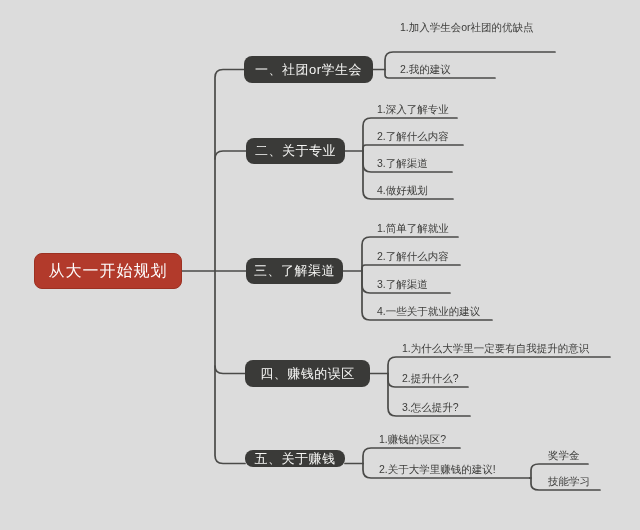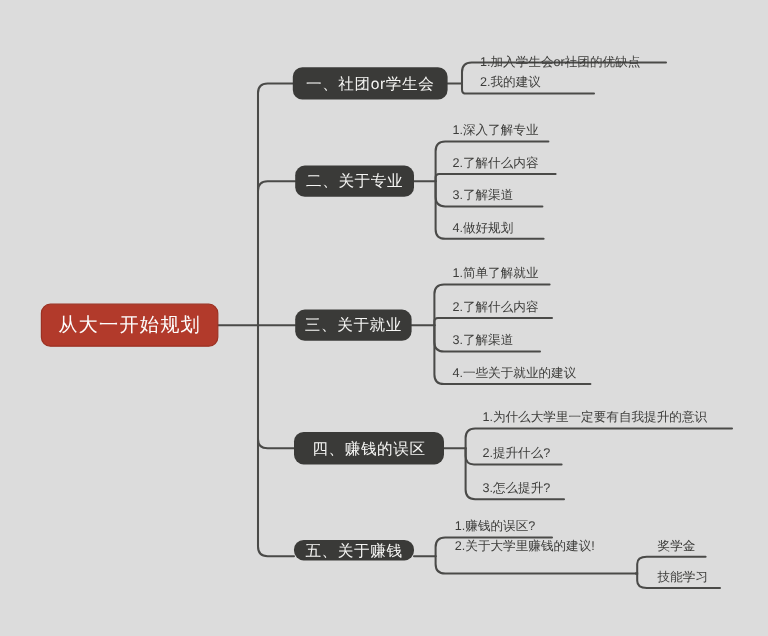--- a/index.html
+++ b/index.html
@@ -77,40 +77,40 @@
     <path d="M 363 463.5 V 470 Q 363 478 371 478 H 530"></path>
 
     <path d="M 530 478 H 531 V 470 Q 531 464 539 464 H 588"></path>
     <path d="M 530 478 H 531 V 484 Q 531 490 539 490 H 600"></path>
   </svg>
 
   <div class="node root" style="left:34px;top:253px;width:148px;height:36px;">从大一开始规划</div>
 
   <div class="node branch" style="left:244px;top:56px;width:129px;height:27px;">一、社团or学生会</div>
   <div class="node branch" style="left:246px;top:138px;width:99px;height:26px;">二、关于专业</div>
-  <div class="node branch" style="left:246px;top:258px;width:97px;height:26px;">三、关于就业</div>
+  <div class="node branch" style="left:246px;top:258px;width:97px;height:26px;">三、了解渠道</div>
   <div class="node branch" style="left:245px;top:360px;width:125px;height:27px;">四、赚钱的误区</div>
   <div class="node branch" style="left:245px;top:450px;width:100px;height:17px;">五、关于赚钱</div>
 
-  <div class="node leaf" style="left:400px;top:45px;text-align:right;">1.加入学生会or社团的优缺点</div>
+  <div class="node leaf" style="left:400px;top:20px;text-align:right;">1.加入学生会or社团的优缺点</div>
   <div class="node leaf" style="left:400px;top:62px;">2.我的建议</div>
 
   <div class="node leaf" style="left:377px;top:102px;">1.深入了解专业</div>
   <div class="node leaf" style="left:377px;top:129px;">2.了解什么内容</div>
   <div class="node leaf" style="left:377px;top:156px;">3.了解渠道</div>
   <div class="node leaf" style="left:377px;top:183px;">4.做好规划</div>
 
   <div class="node leaf" style="left:377px;top:221px;">1.简单了解就业</div>
   <div class="node leaf" style="left:377px;top:249px;">2.了解什么内容</div>
   <div class="node leaf" style="left:377px;top:277px;">3.了解渠道</div>
   <div class="node leaf" style="left:377px;top:304px;">4.一些关于就业的建议</div>
 
   <div class="node leaf" style="left:402px;top:341px;">1.为什么大学里一定要有自我提升的意识</div>
   <div class="node leaf" style="left:402px;top:371px;">2.提升什么?</div>
   <div class="node leaf" style="left:402px;top:400px;">3.怎么提升?</div>
 
   <div class="node leaf" style="left:379px;top:432px;">1.赚钱的误区?</div>
-  <div class="node leaf" style="left:379px;top:448px;">2.关于大学里赚钱的建议!</div>
+  <div class="node leaf" style="left:379px;top:462px;">2.关于大学里赚钱的建议!</div>
 
   <div class="node leaf" style="left:548px;top:448px;">奖学金</div>
   <div class="node leaf" style="left:548px;top:474px;text-align:right;">技能学习</div>
 
 </div>
 
 </body></html>

